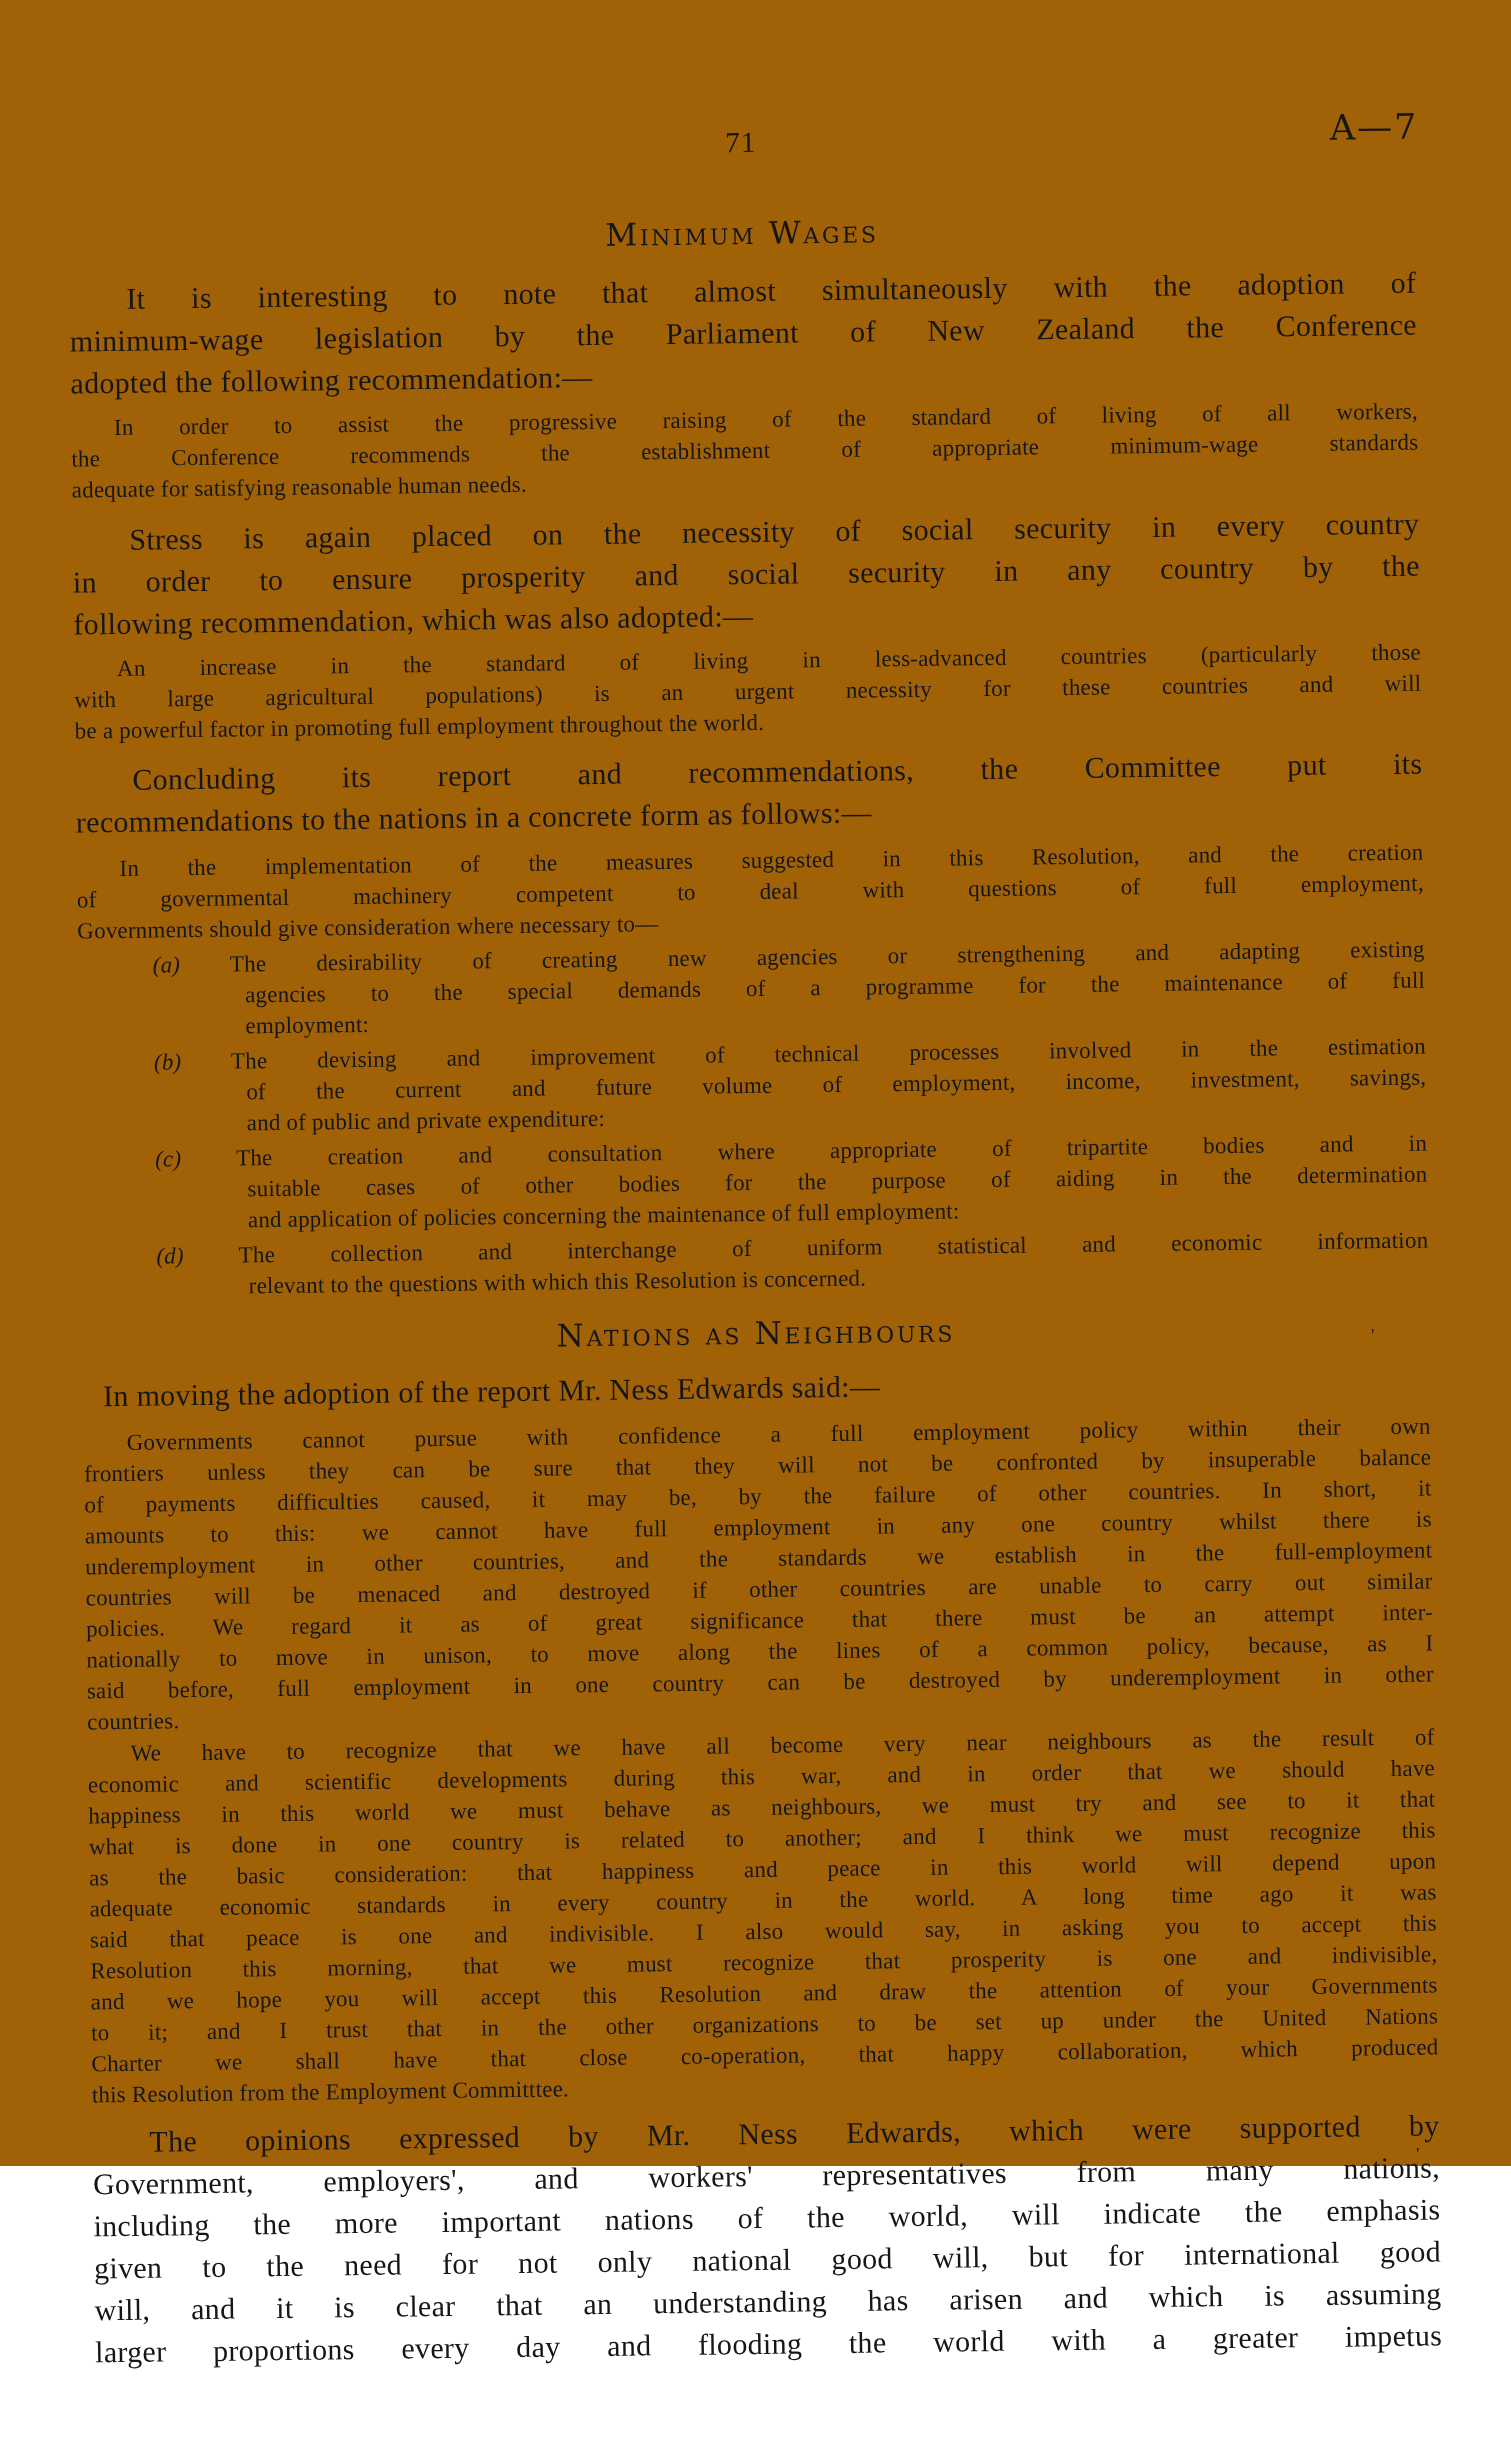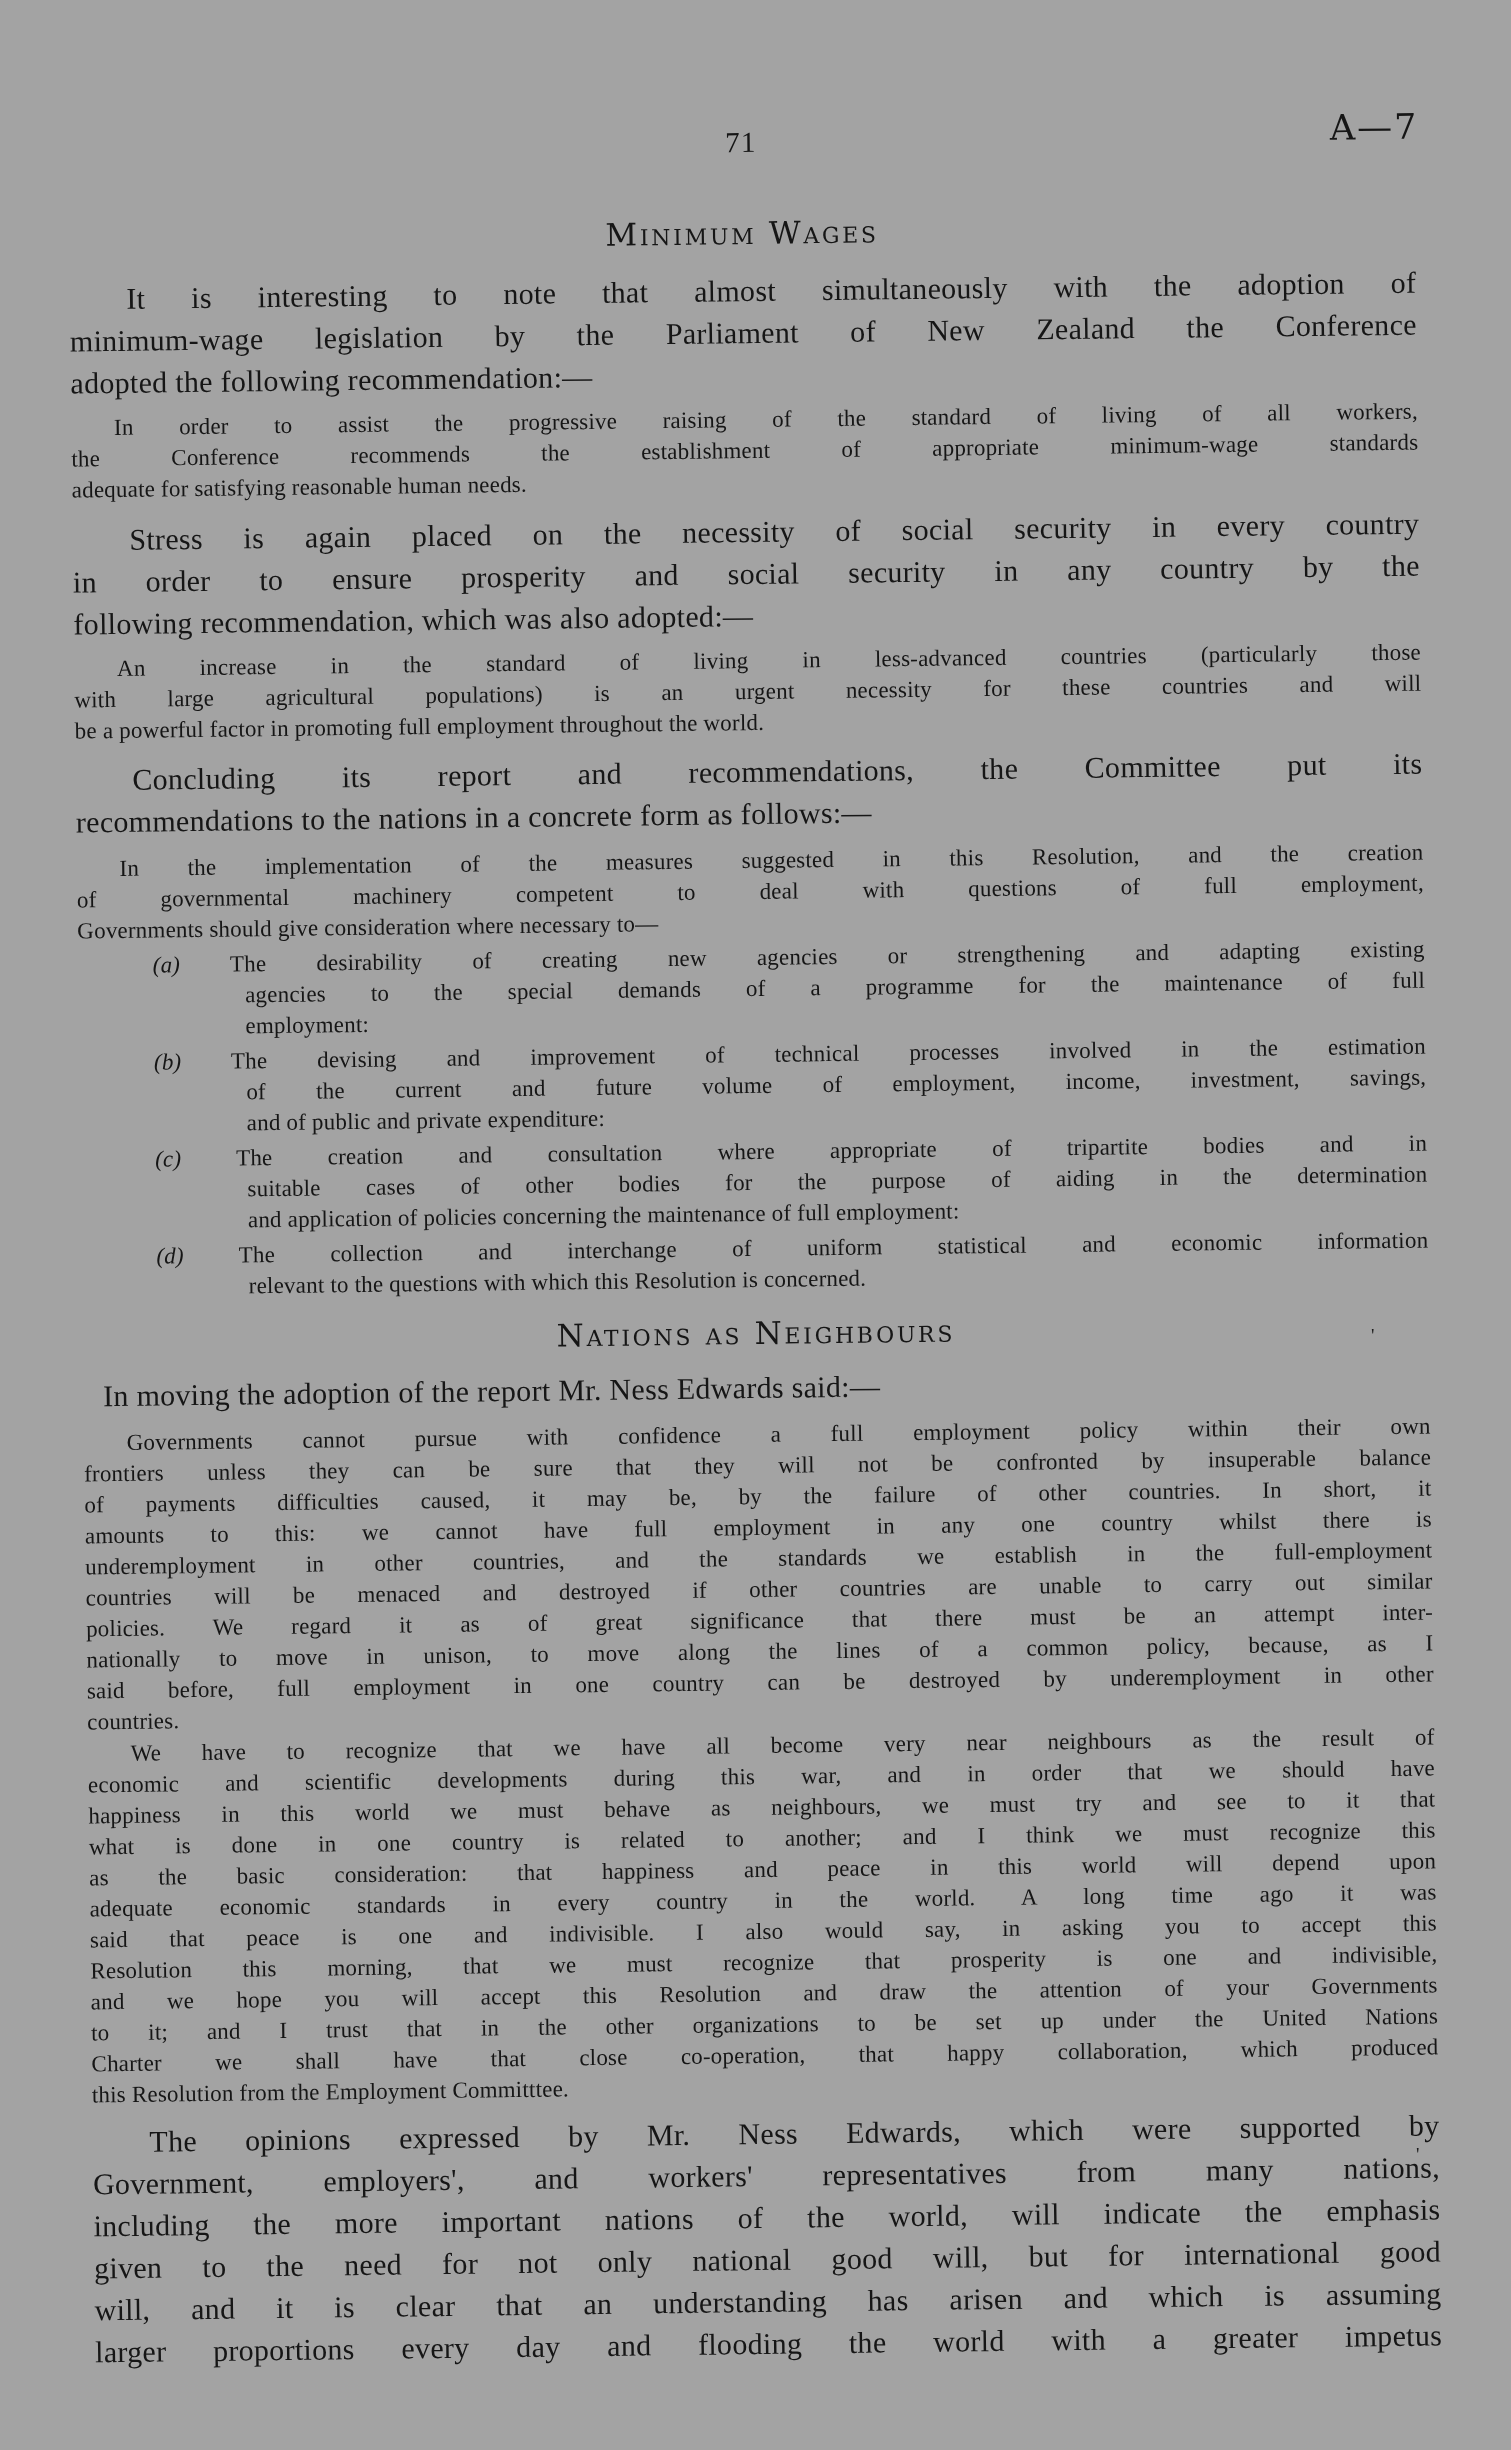--- a/index.html
+++ b/index.html
@@ -3,21 +3,21 @@
 <meta charset="utf-8">
 <title>A—7 page 71</title>
 <style>
   html, body { margin:0; padding:0; overflow:hidden; }
   body {
     width:1511px; height:2450px;
     background:#ffffff;
     font-family:"Liberation Serif", serif;
     color:#161616;
   }
-  #page { position:relative; width:1511px; height:2450px; background:#a3a3a3; }
+  #page { position:relative; width:1511px; height:2166px; background:#a16207; }
   .sheet {
     position:absolute; left:79px; top:0; width:1347px;
     transform:rotate(-0.72deg);
     transform-origin:50% 45%;
   }
   
   .page-header { position:relative; margin-top:126px; height:39px; }
   .page-number {
     position:absolute; left:0; right:0; text-align:center;
     font-size:29px; letter-spacing:1.3px;

